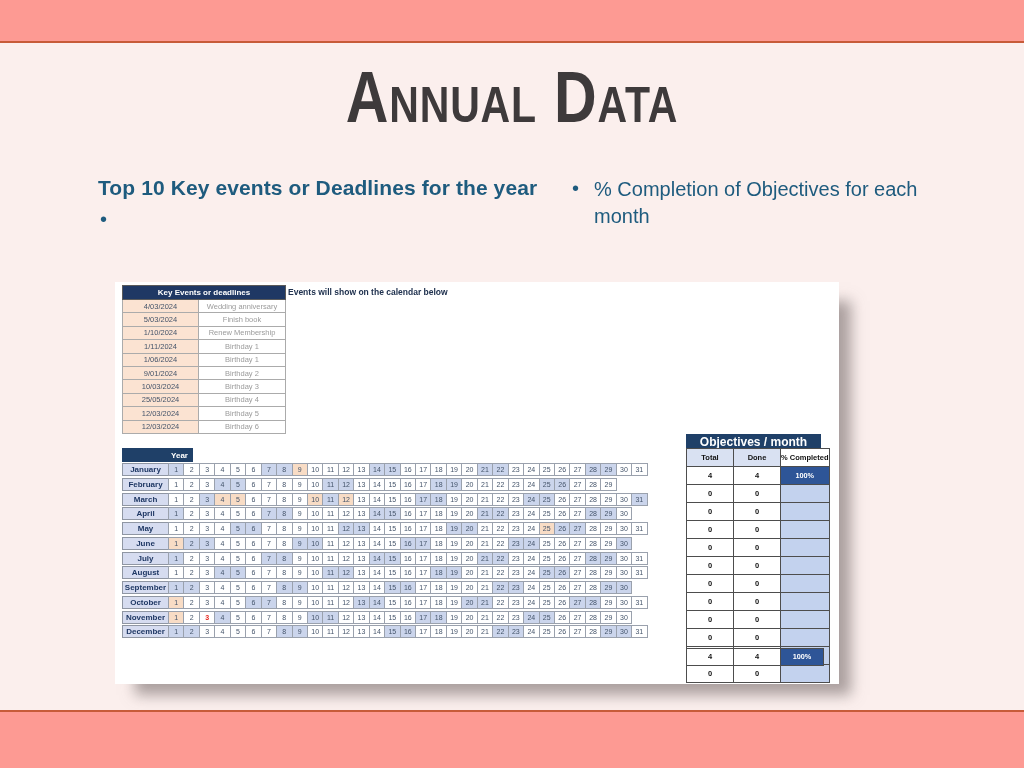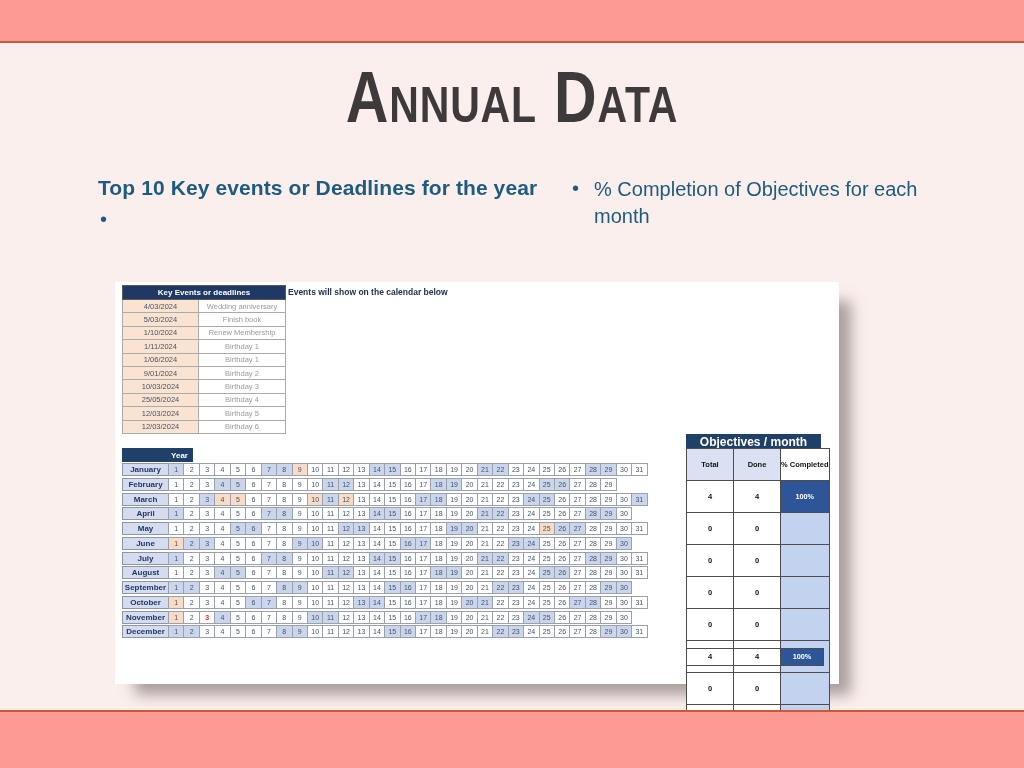--- a/index.html
+++ b/index.html
@@ -52,21 +52,21 @@
   .day.ev { background:#F8DCC5; }
   .day.red { color:#E8261D; font-weight:700; }
   .day.blank { visibility:hidden; }
 
   
   .obj-head { position:absolute; left:571px; top:152px; width:135px; height:14px;
               background:#1F4068; color:#fff; font-size:12px; font-weight:700;
               text-align:center; line-height:14px; border:1px solid #1F4068; }
   table.obj { position:absolute; left:571px; top:166px; border-collapse:collapse; }
   table.obj td, table.obj th { border:1px solid #4d4d4d; text-align:center;
-              font-size:7.5px; height:32px; }
+              font-size:7.5px; height:18px; }
   th.oc-total, th.oc-done { width:47px; background:#D9E1F2; color:#111; }
   th.oc-pct  { width:43px; background:#fff; color:#111; white-space:nowrap; font-size:7.3px; }
   td.ov { width:47px; background:#fff; color:#111; font-weight:700; }
   td.op { width:43px; background:#C3D2EE; }
   td.op.full { background:#2E5597; color:#fff; font-weight:700; font-size:7.3px;margin-left:44px; }
   table.obj.summary { top:366px; }
   table.obj.summary td { height:16.5px; }
 </style>
 </head>
 <body>

